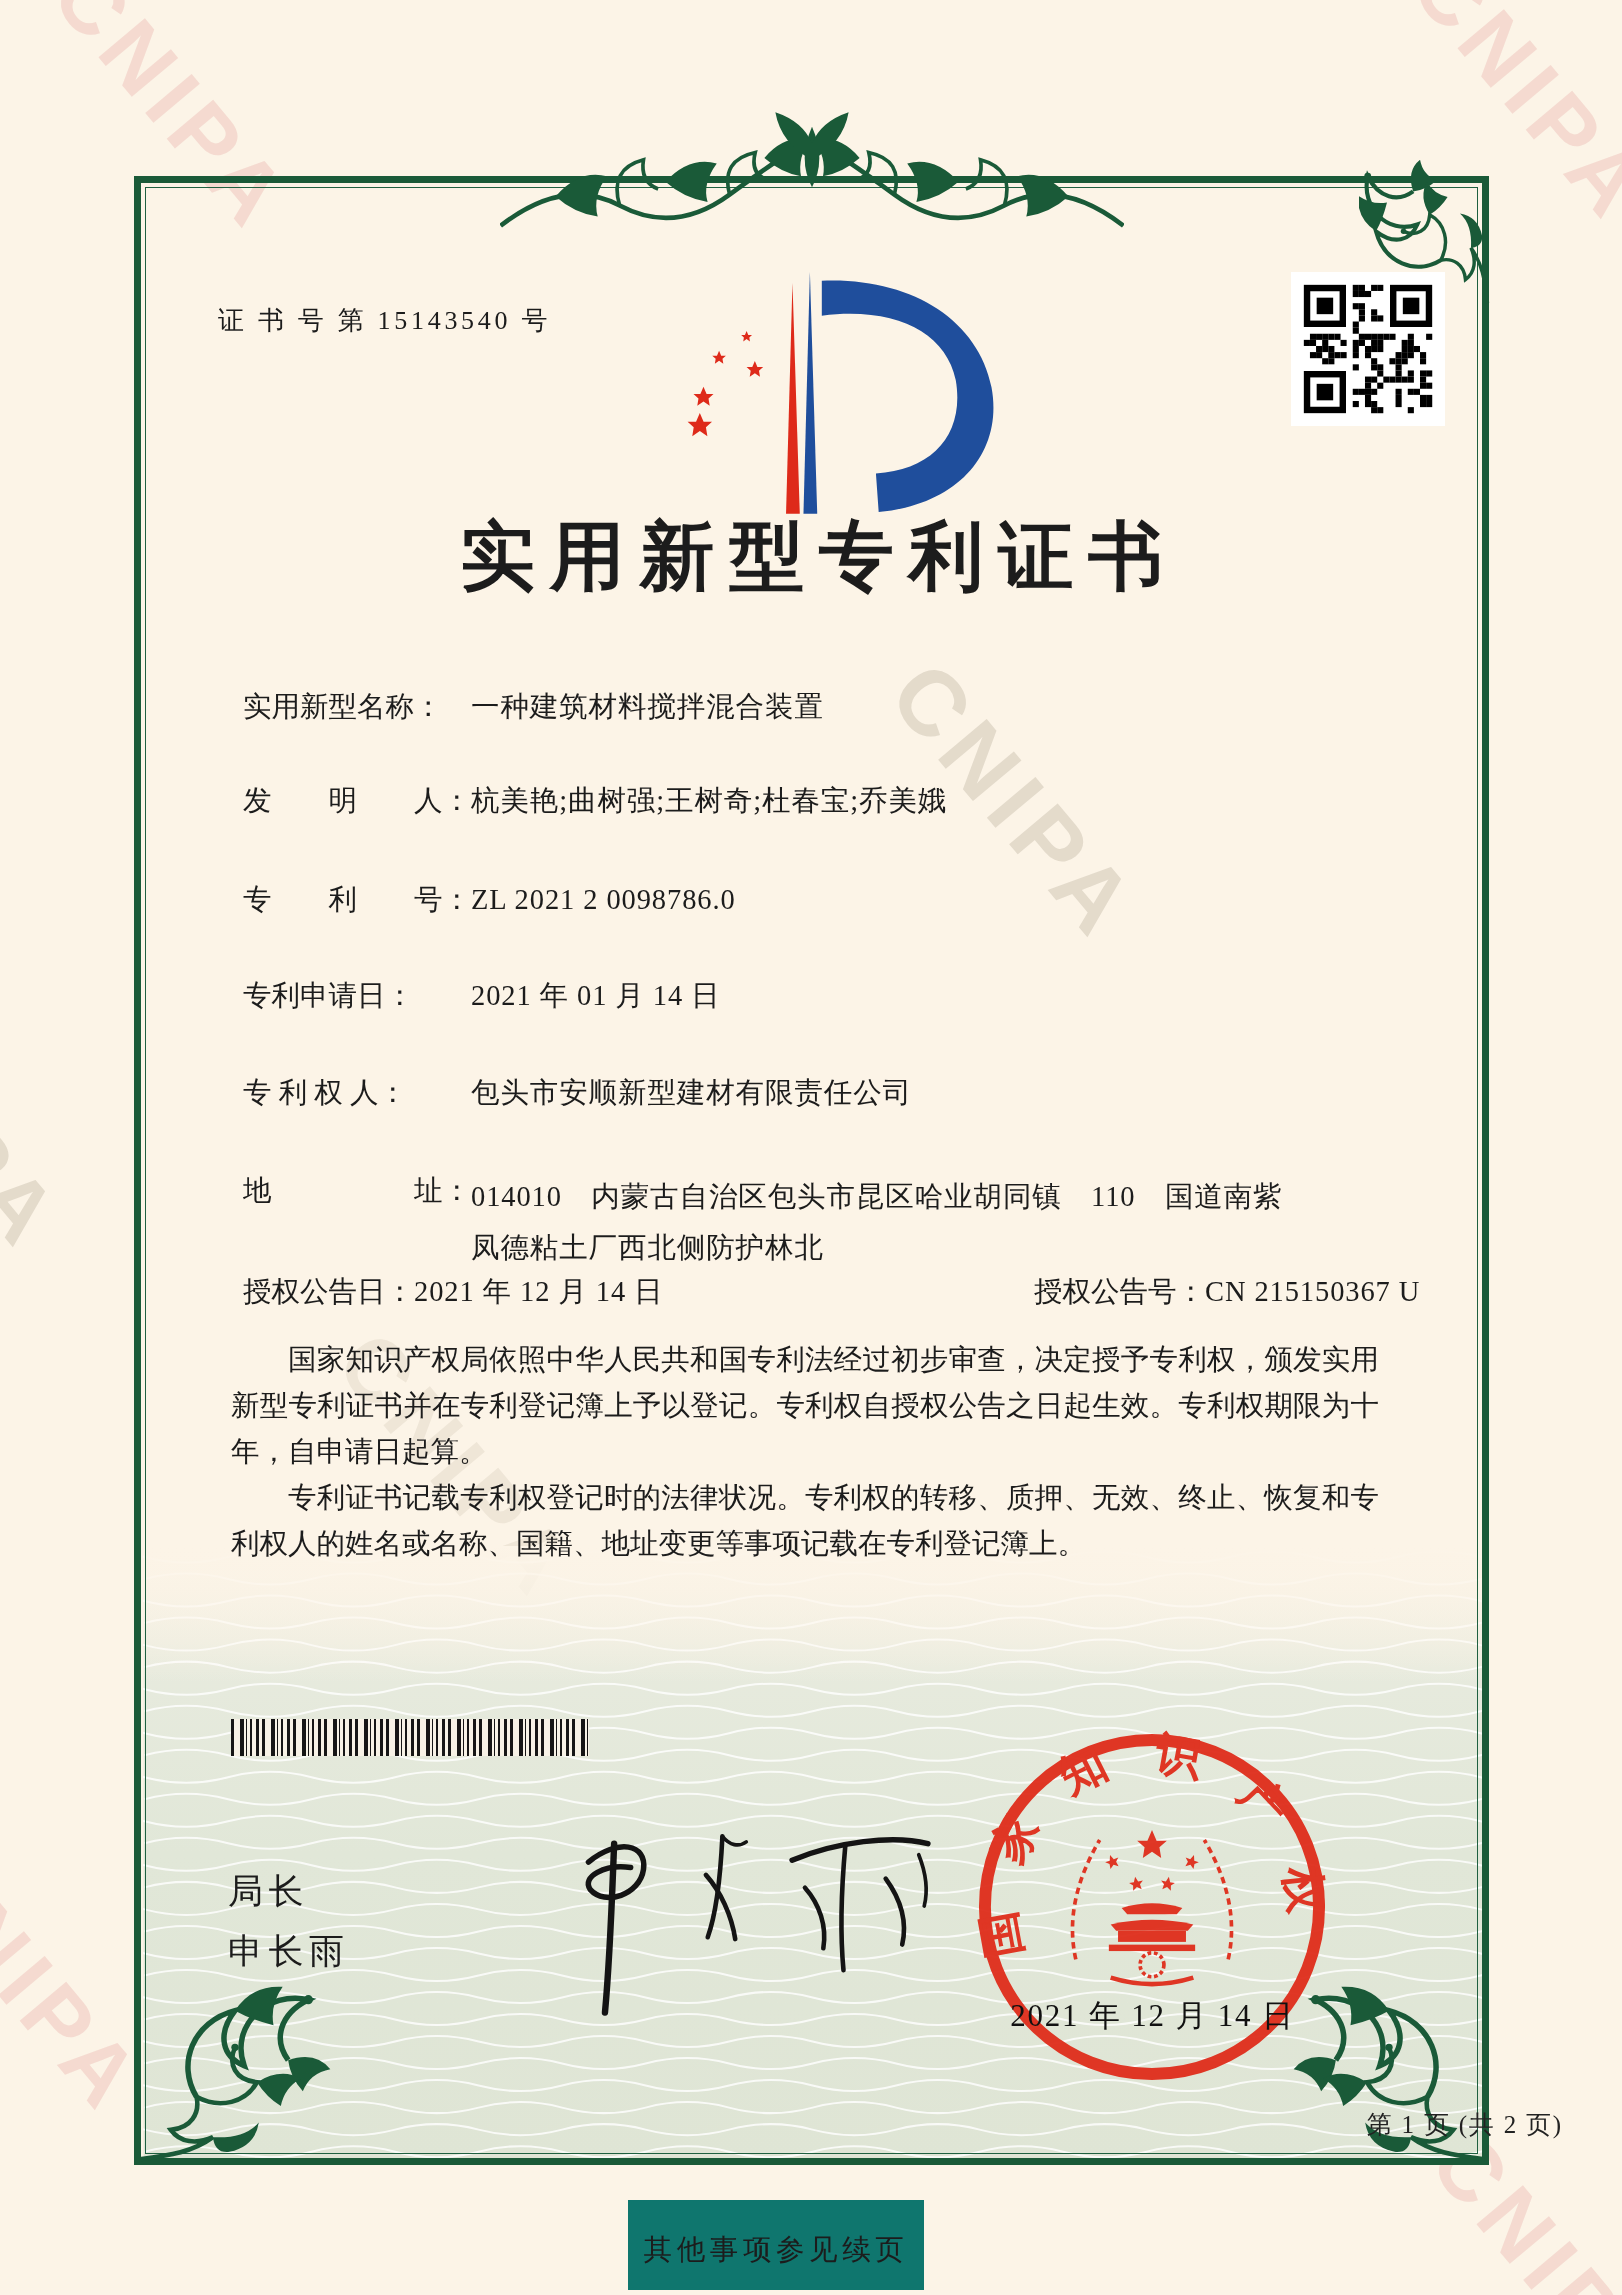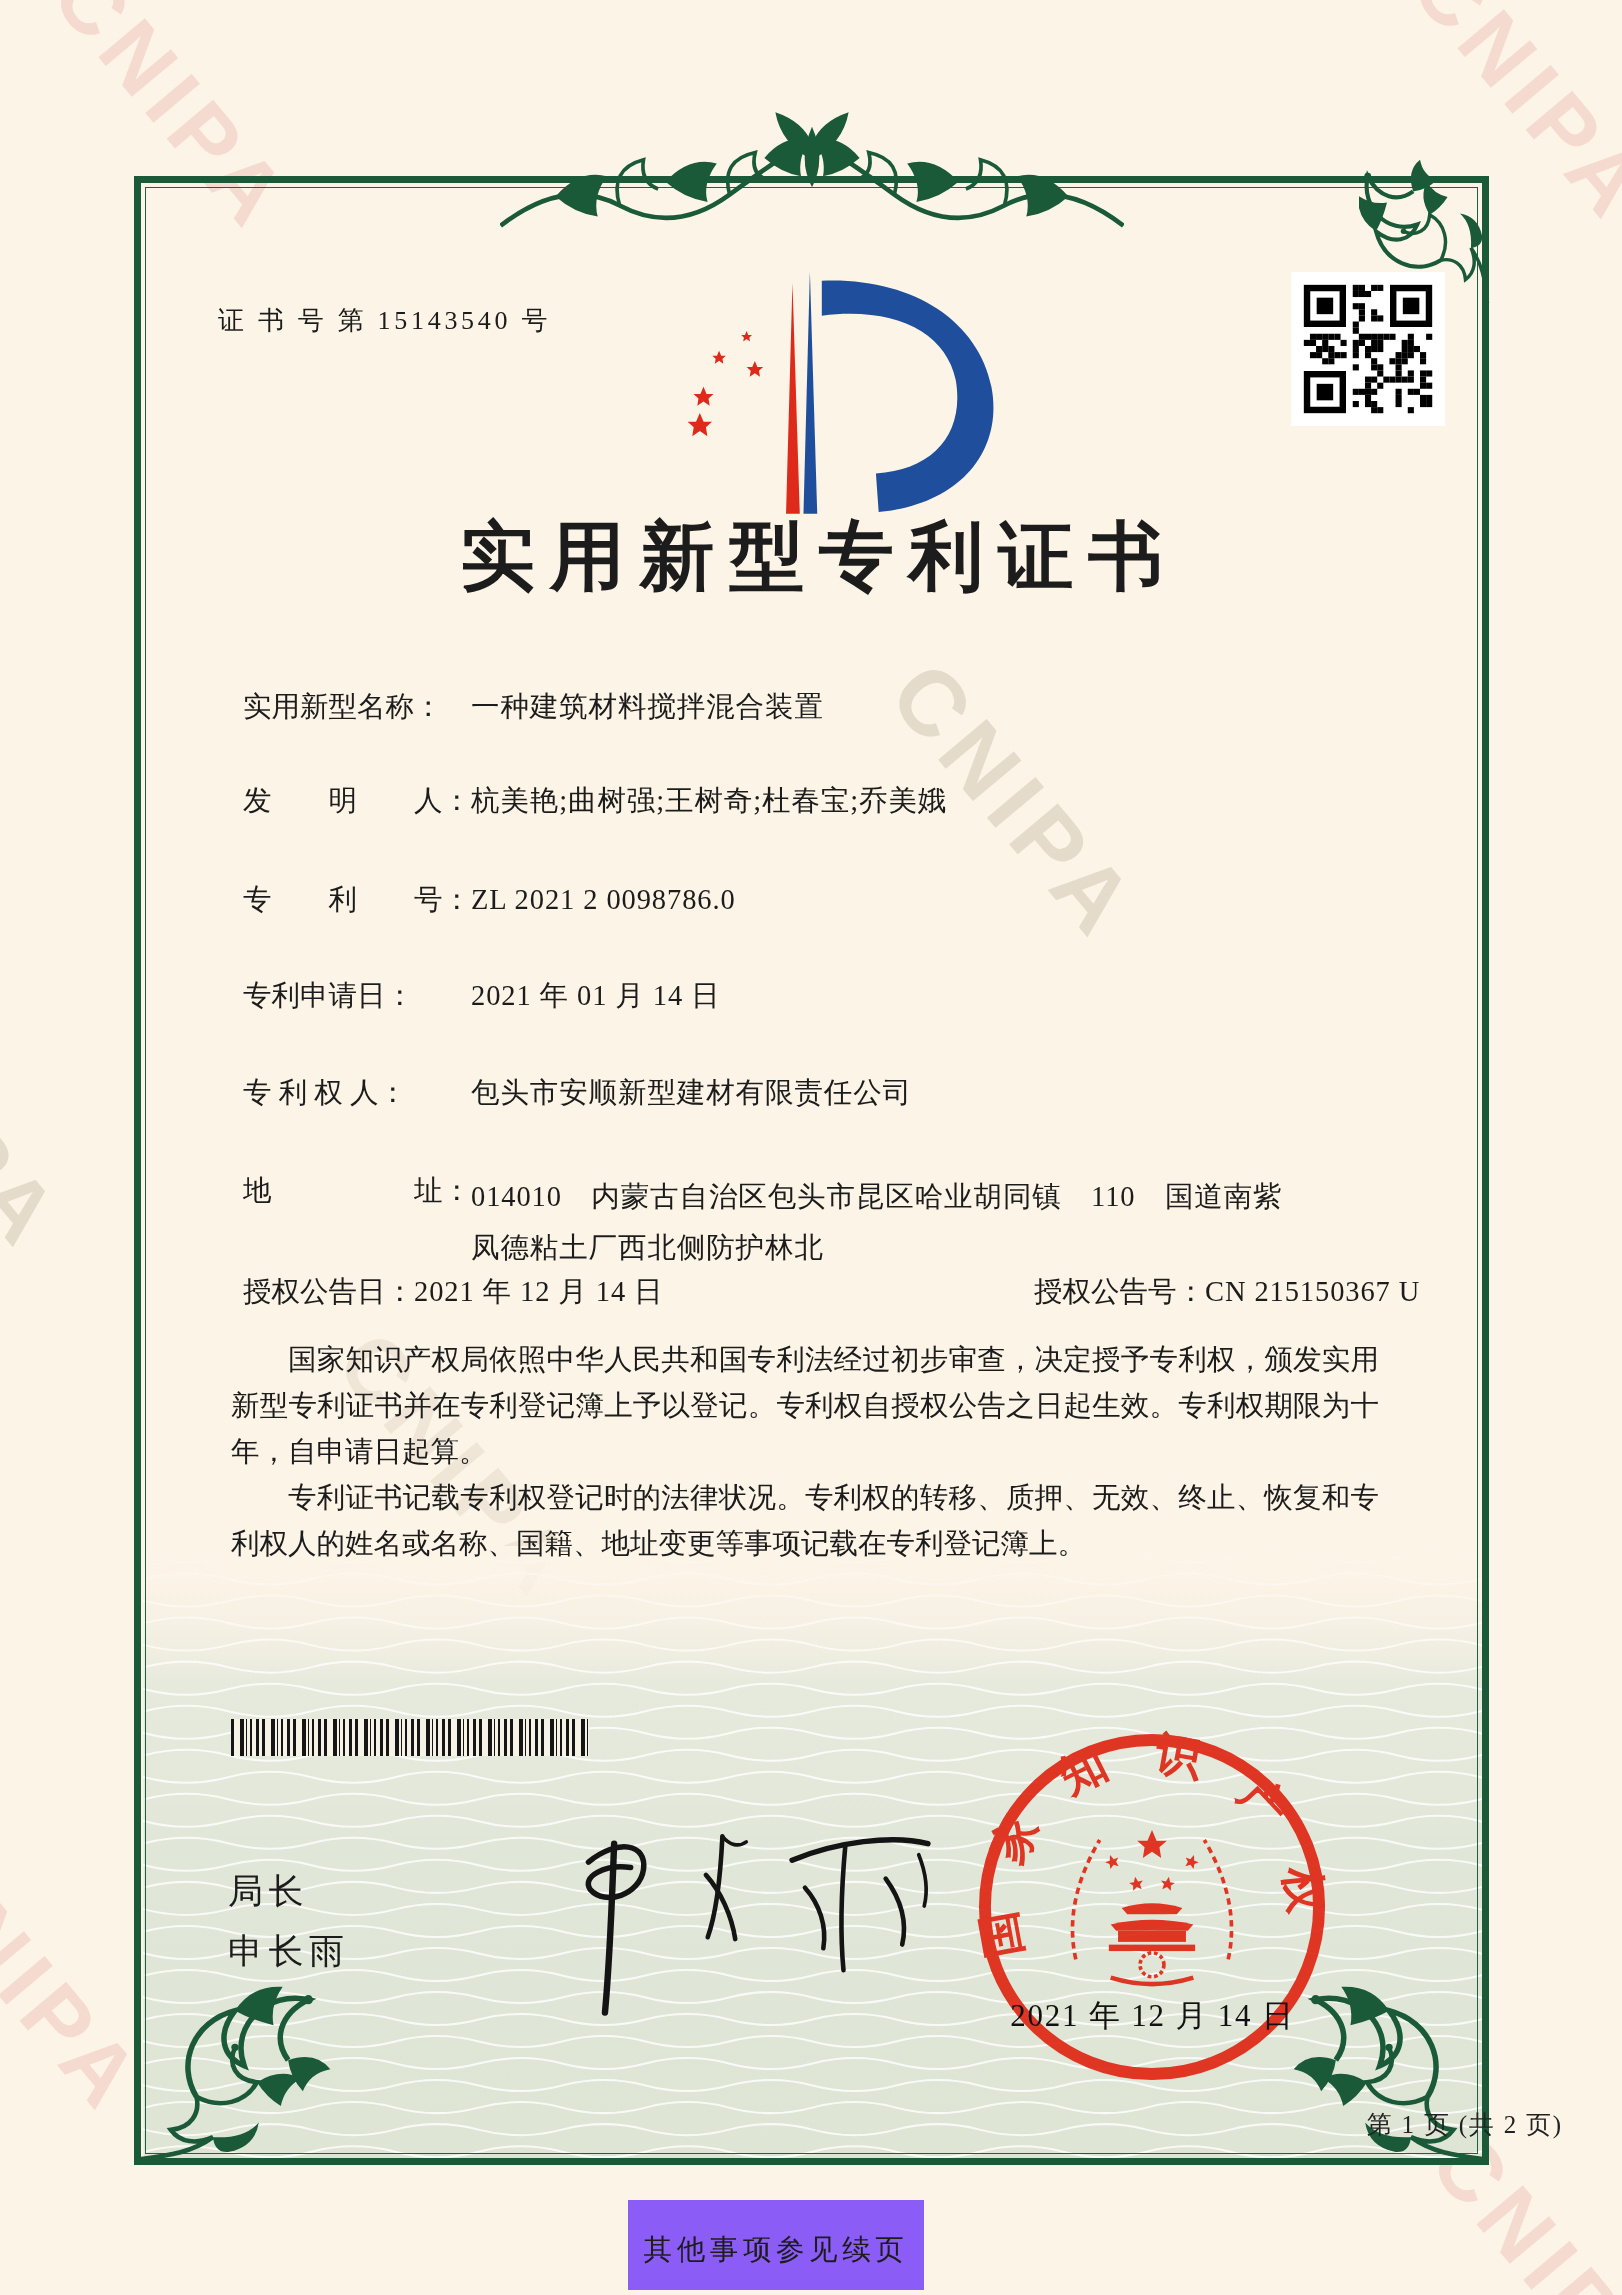--- a/index.html
+++ b/index.html
@@ -73,21 +73,21 @@
   .seal-date{
     position:absolute;left:987px;top:1995px;width:331px;z-index:7;
     text-align:center;font-size:31px;letter-spacing:1.8px;color:#111;
   }
   .page-num{
     position:absolute;left:4px;top:2108px;width:1559px;z-index:5;
     text-align:right;font-size:25px;letter-spacing:1.8px;color:#222;
   }
   .footer-note{
     position:absolute;left:628px;top:2200px;width:296px;height:90px;z-index:5;
-    background:#8b5cf6;text-align:center;
+    background:#0f766e;text-align:center;
   }
   .footer-note span{
     display:inline-block;margin-top:31px;font-size:28.5px;letter-spacing:4.6px;
   }
 </style>
 </head>
 <body>
 
 <div class="page">
 

